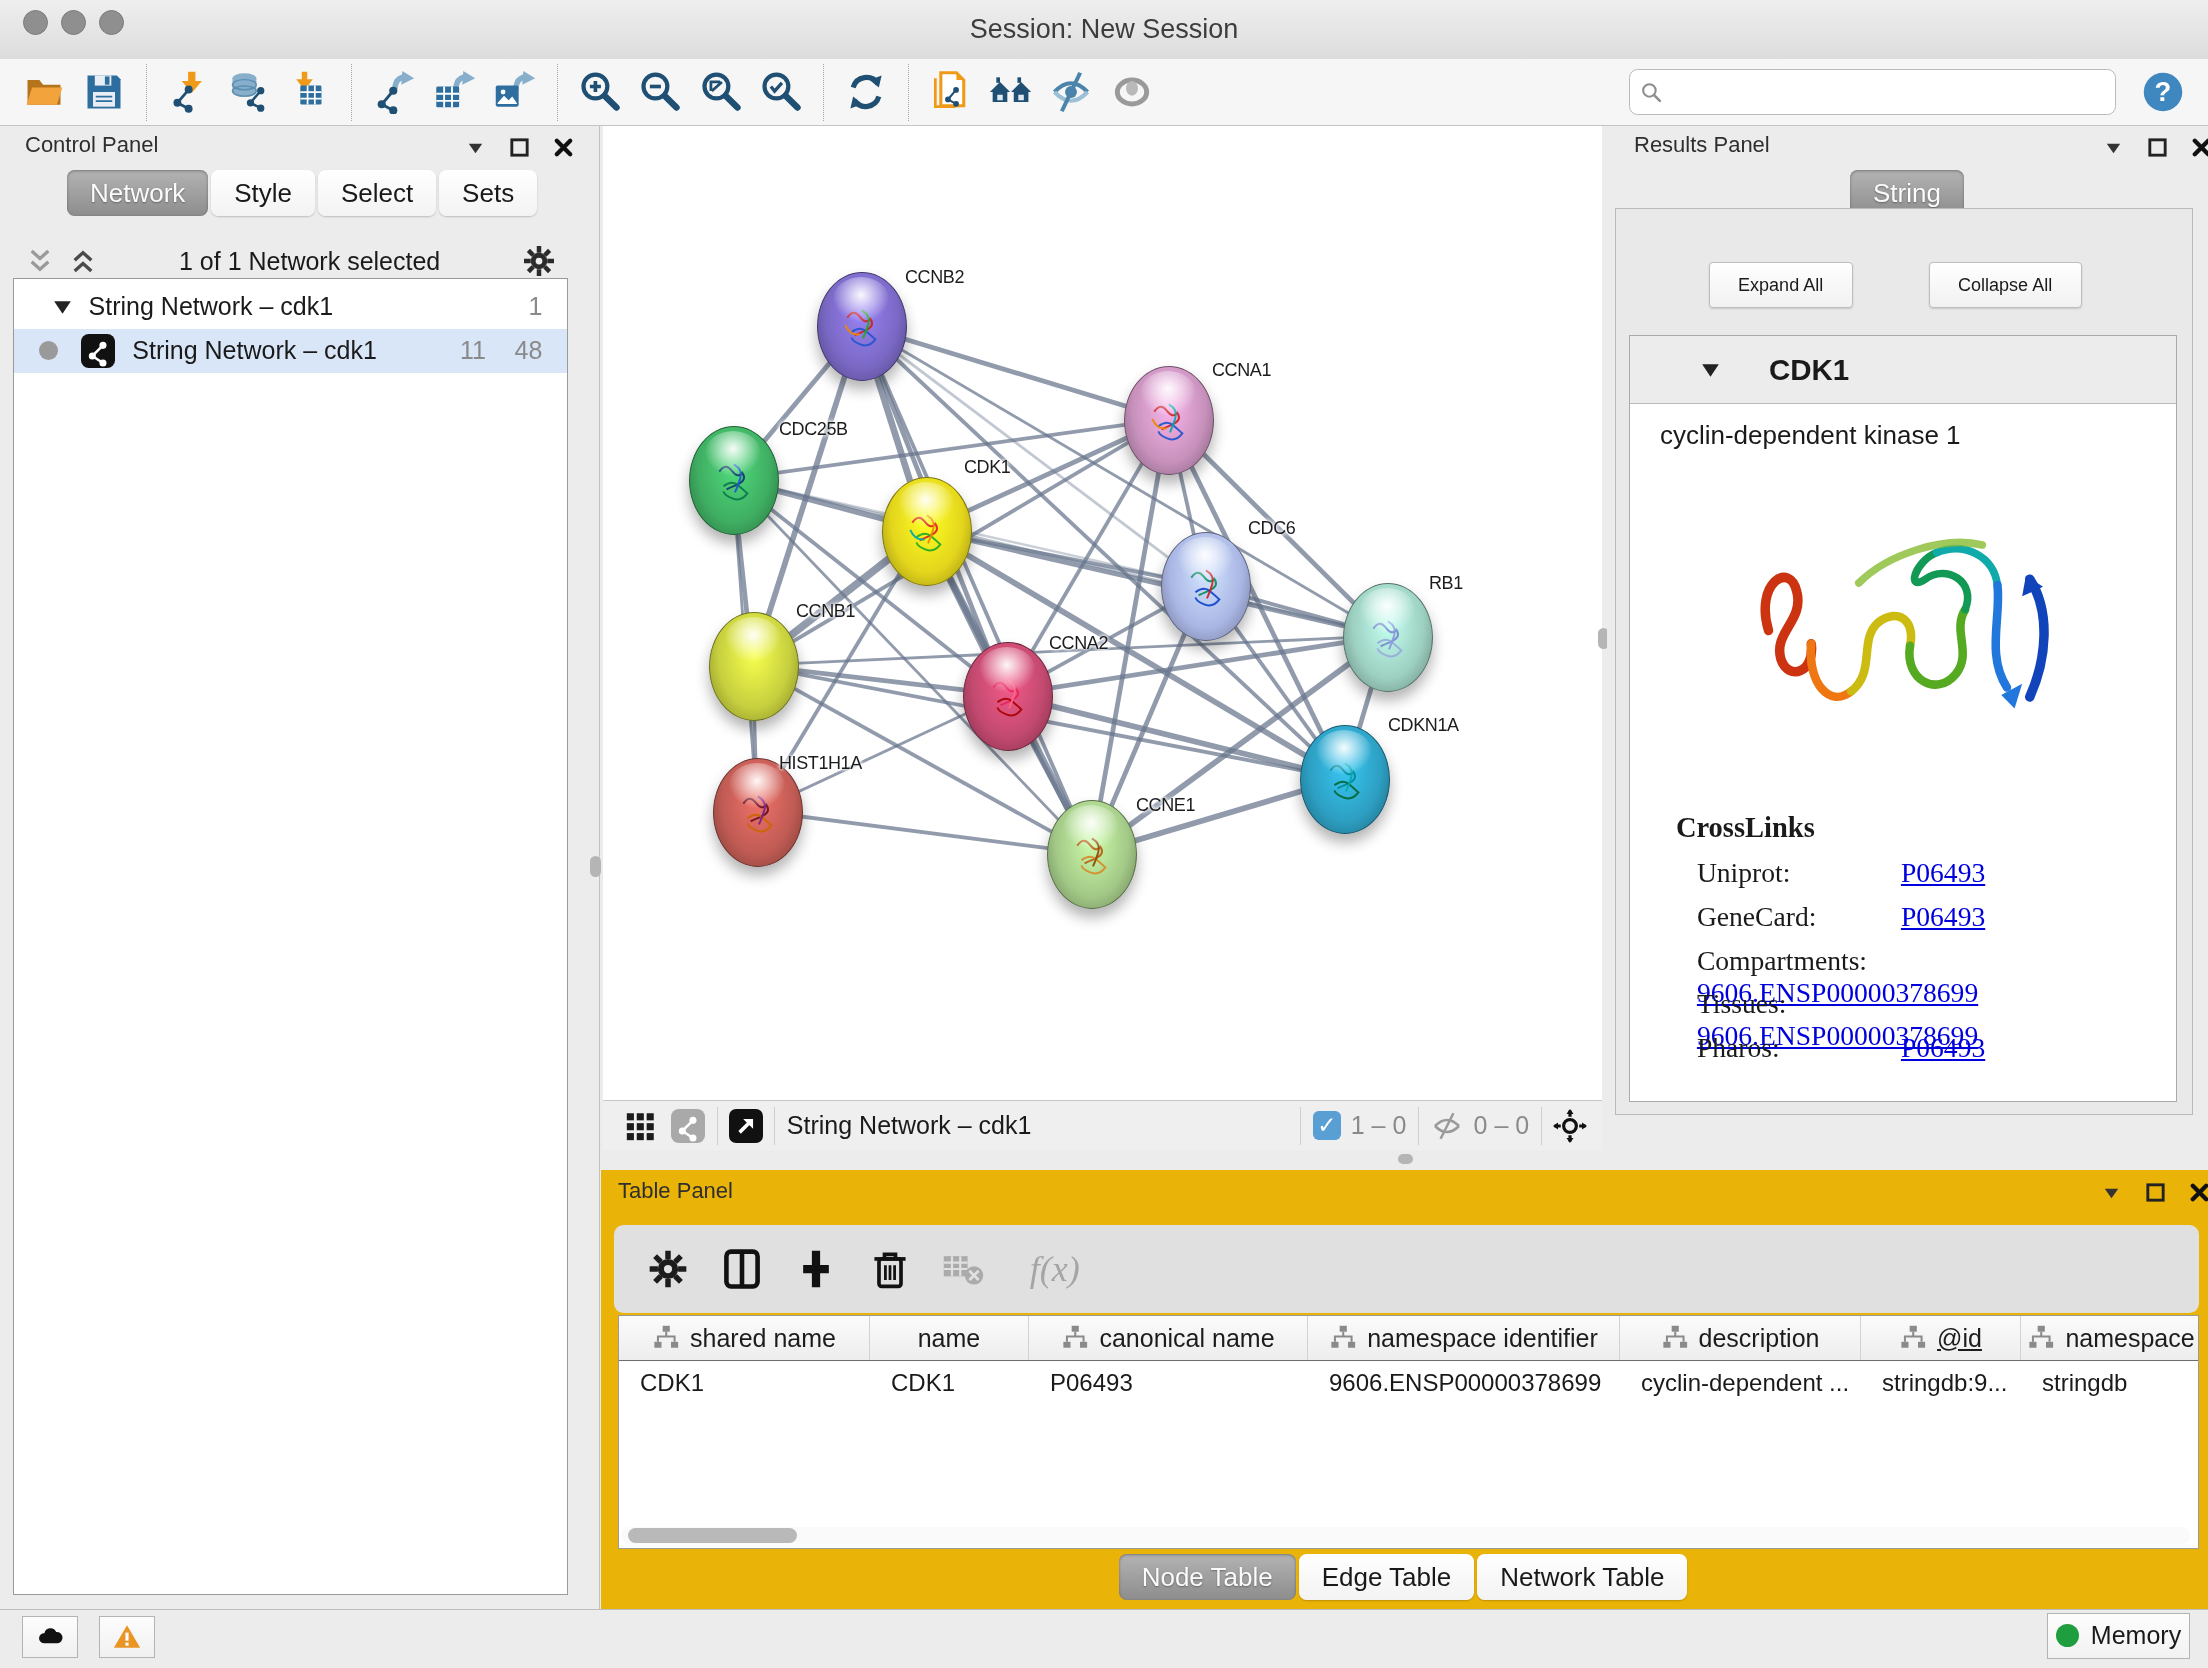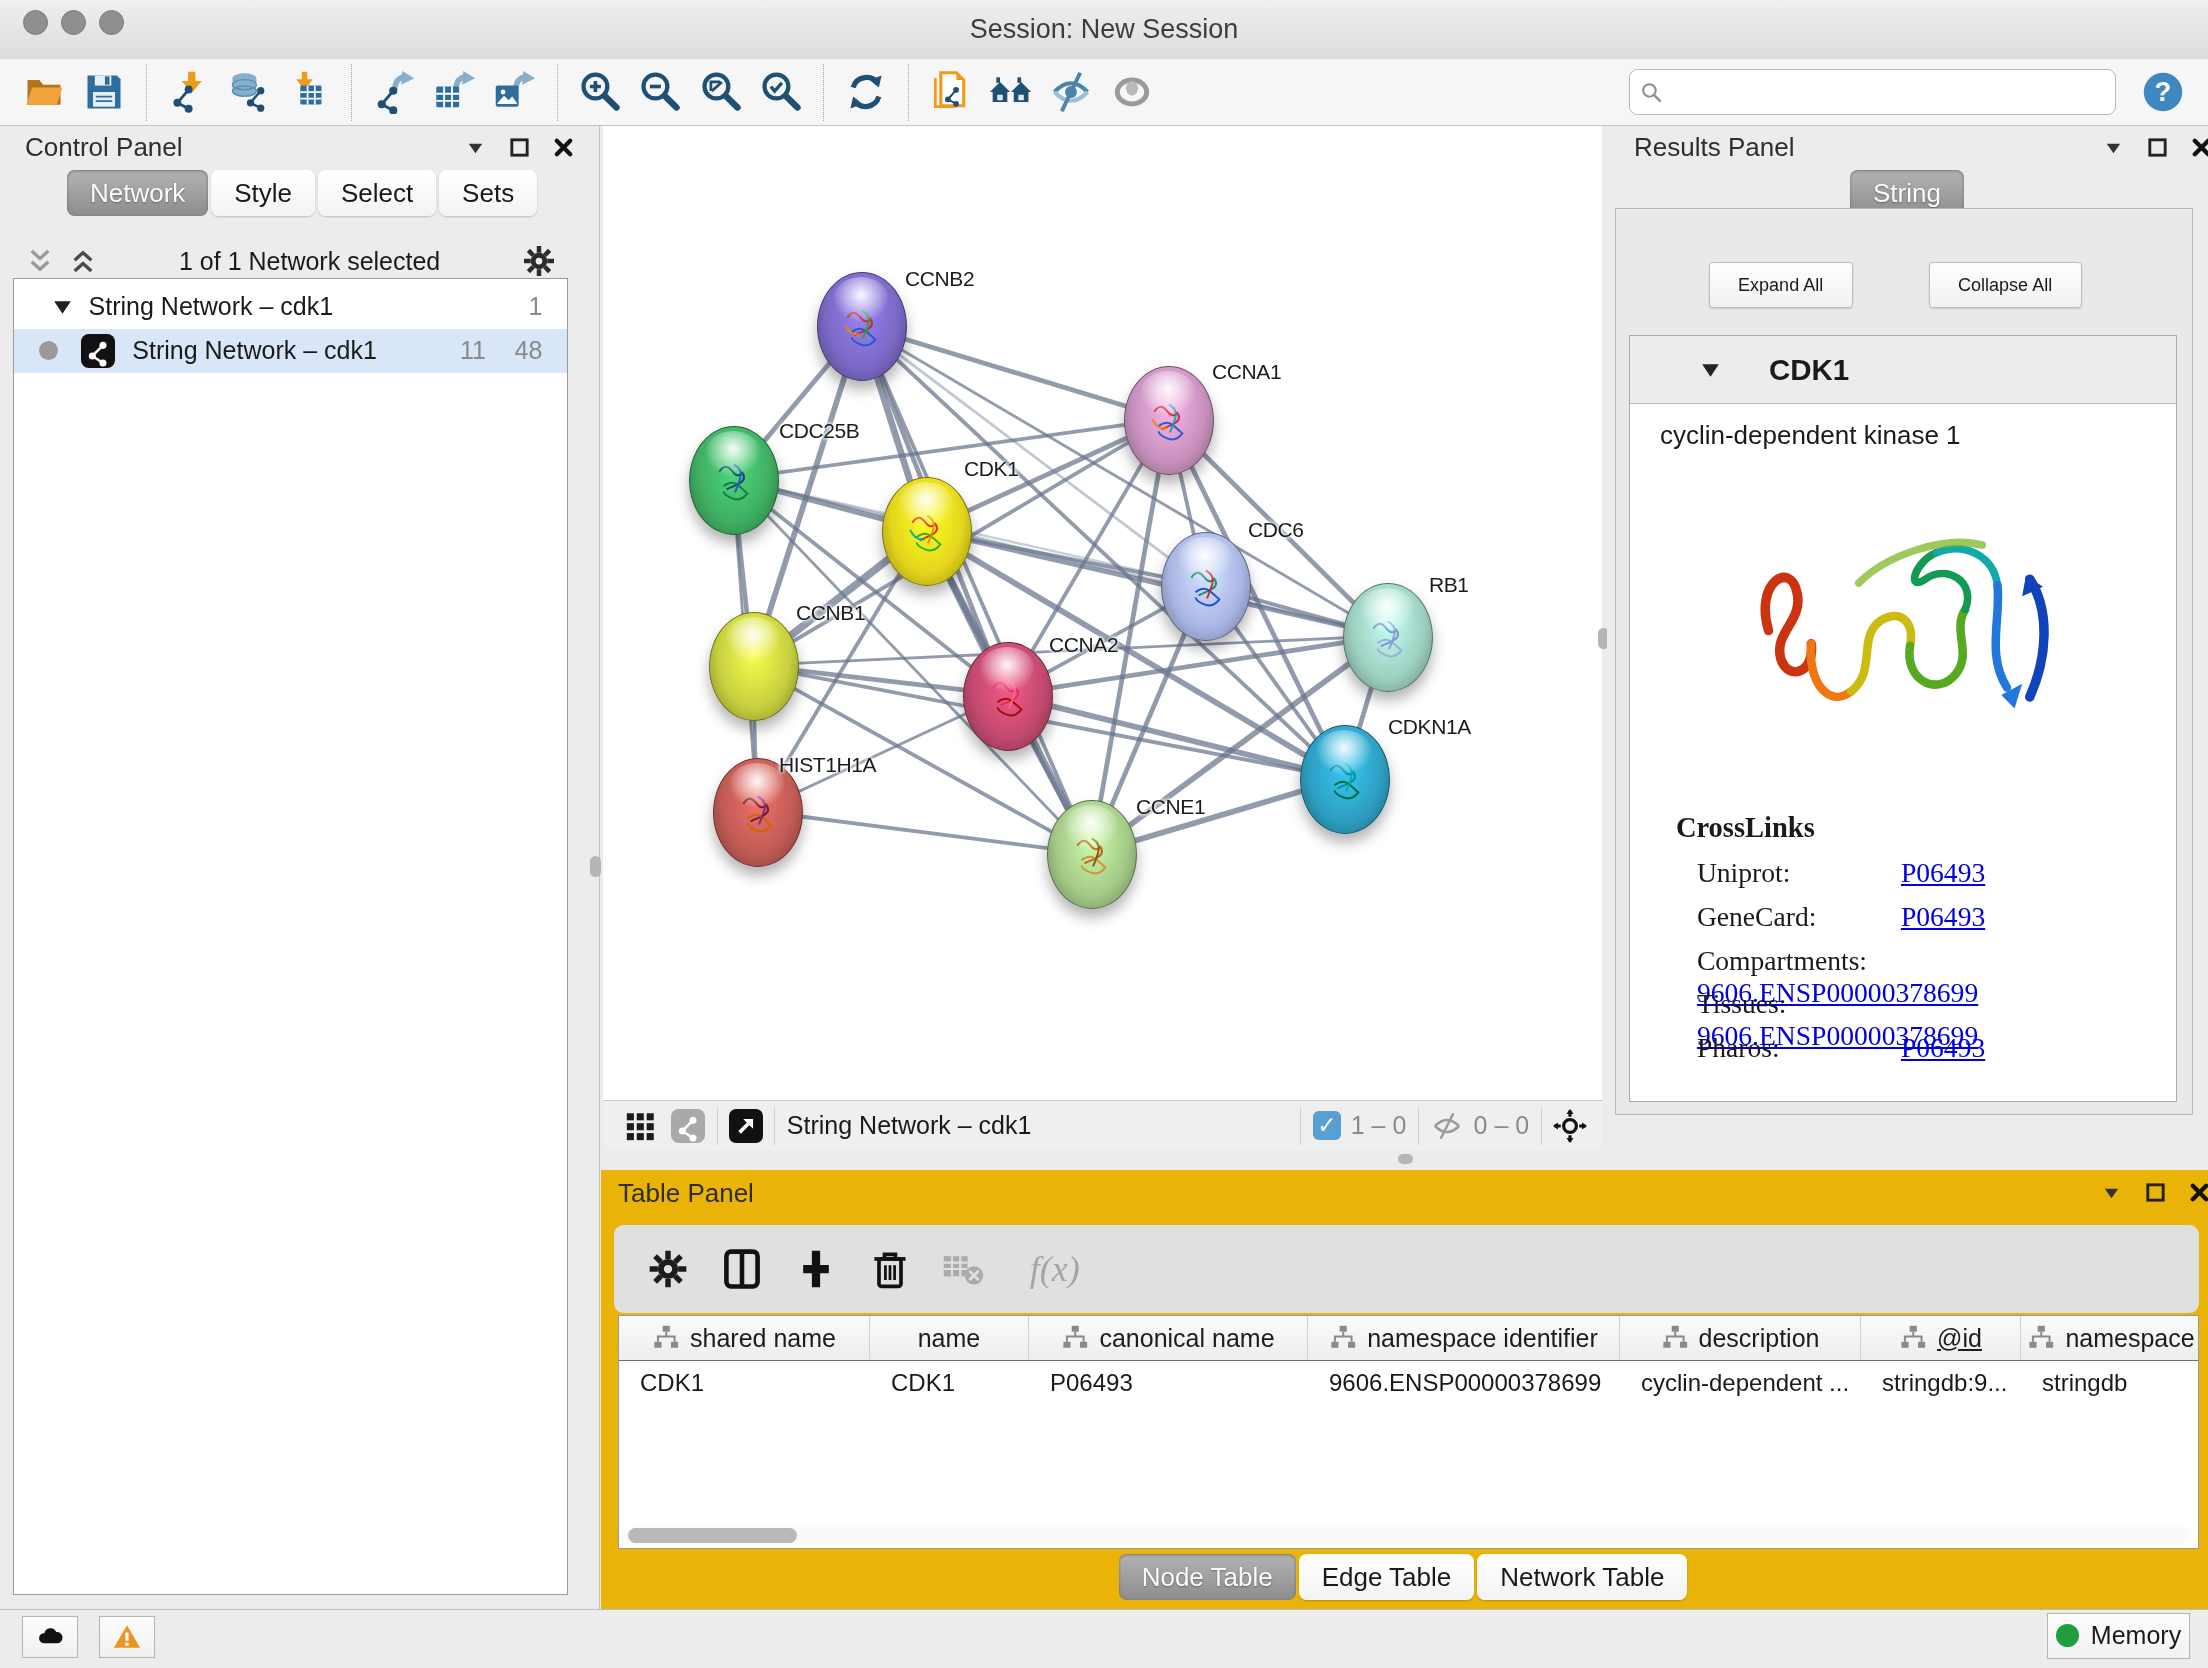--- a/index.html
+++ b/index.html
@@ -17,21 +17,21 @@
            border-bottom:1px solid #c4c4c4;display:flex;align-items:center;padding:0;box-sizing:border-box;}
   .tbtn{width:51px;height:53px;display:flex;align-items:center;justify-content:center;margin:0 4.8px;}
   .tbtn svg{width:44px;height:44px;}
   .tsep{border-left:1.9px dotted #a8a8a8;height:57px;margin:0 11.4px;}
   #searchwrap{margin-left:auto;width:476px;height:44px;background:#fff;border:1.9px solid #b9b9b9;
               border-radius:8.6px;display:flex;align-items:center;padding-left:9.5px;}
   #searchwrap svg{width:25px;height:25px;flex:0 0 auto;}
   #searchinput{border:0;outline:0;flex:1;height:38px;font-size:23px;background:transparent;}
   #helpbtn{width:48px;height:48px;margin:0 21px 0 23px;}
   
-  .panel-title{font-size:26px;color:#2e2e2e;margin-top:8px;}
+  .panel-title{font-size:22px;color:#2e2e2e;margin-top:8px;}
   .pctl{display:flex;gap:21px;align-items:center;}
   .pctl svg{width:23px;height:23px;}
   .tab{display:inline-block;height:46px;line-height:46px;padding:0 23px;border-radius:7.6px;
        font-size:26px;background:linear-gradient(#ffffff,#f3f3f3);color:#191919;
        box-shadow:0 1px 1.9px rgba(0,0,0,.2);margin-right:2.9px;}
   .tab.sel{background:linear-gradient(#b3b3b3,#8d8d8d);color:#fbfbfb;
        text-shadow:0 1px 1.9px rgba(0,0,0,.35);box-shadow:inset 0 1px 2.9px rgba(0,0,0,.35);}
   
   #cpanel{left:0;top:126px;width:599px;height:1484px;background:#ececec;border-right:1px solid #c2c2c2;}
   #cptabs{left:67px;top:44px;}
@@ -40,21 +40,21 @@
   .trow{height:44px;display:flex;align-items:center;font-size:25px;}
   .trow.sel{background:#d9e6f8;}
   .numgray{color:#8a8a8a;}
   
   #canvas{left:603px;top:126px;width:999px;height:975px;background:#fff;}
   #edges{position:absolute;left:0;top:0;}
   .node{position:absolute;border-radius:50%;box-shadow:0 8.6px 13.3px rgba(0,0,0,.30);}
   .node::after{content:'';position:absolute;left:17%;top:4%;width:64%;height:42%;border-radius:50%;
       background:radial-gradient(ellipse at 50% 40%, rgba(255,255,255,.95), rgba(255,255,255,0) 72%);}
   .node svg{position:absolute;left:24%;top:22%;width:52%;height:58%;}
-  .nlabel{position:absolute;font-size:21px;font-weight:500;letter-spacing:-0.4px;color:#1c1c1c;
+  .nlabel{position:absolute;font-size:18px;font-weight:500;letter-spacing:-0.4px;color:#1c1c1c;
       text-shadow:0 0 3.8px #fff,0 0 3.8px #fff,0 0 4.8px #fff;white-space:nowrap;}
   
   #netbar{left:603px;top:1100px;width:999px;height:49px;background:#efefef;border-top:1px solid #c8c8c8;
       display:flex;align-items:center;font-size:25px;}
   #netbar svg{width:34px;height:34px;}
   .nbsep{border-left:1px solid #cfcfcf;height:38px;margin:0 11.4px;}
   .chk{width:28.5px;height:28.5px;border-radius:5.7px;background:#5a9fd4;color:#fff;font-size:23px;
       display:flex;align-items:center;justify-content:center;margin-right:9.5px;}
   .splitdot{background:#b5b5b5;border-radius:7.6px;}
   

